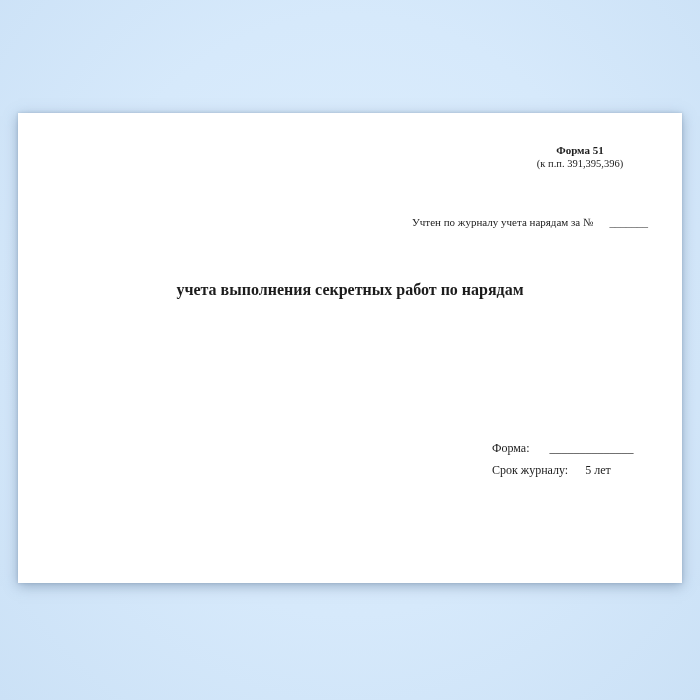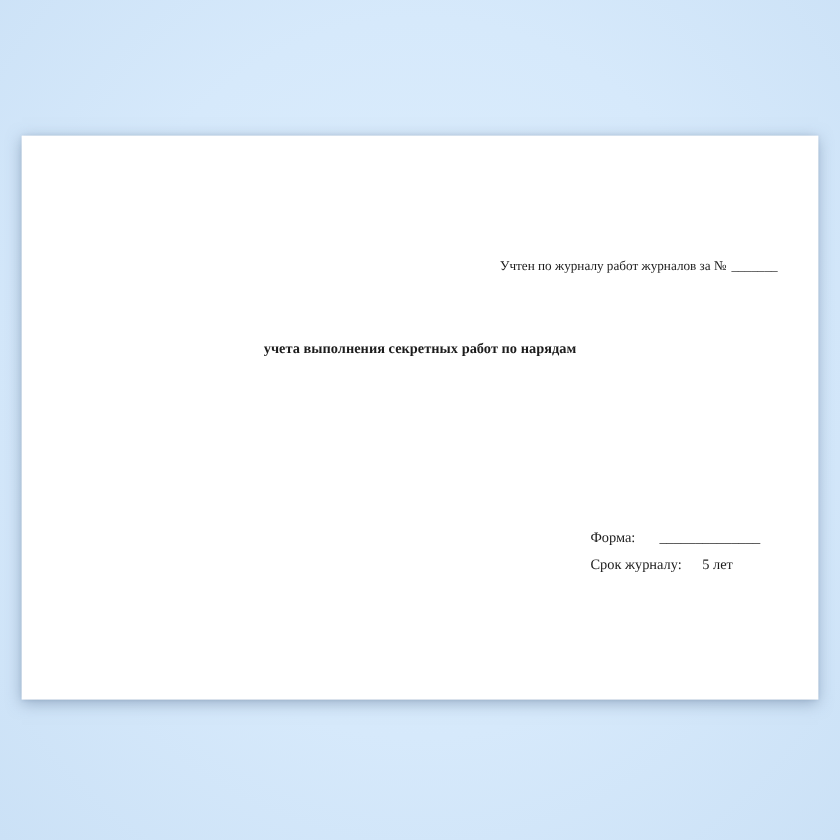--- a/index.html
+++ b/index.html
@@ -46,39 +46,39 @@
   }
 
   .registration-line {
     position: absolute;
     top: 103px;
     right: 34px;
     font-size: 11px;
     white-space: nowrap;
   }
   .registration-line .blank {
-    margin-left: 4px;
+    margin-left: 16px;
     letter-spacing: 0;
   }
 
   .titles {
     position: absolute;
     top: 166px;
     left: 0;
     width: 100%;
     text-align: center;
   }
   .journal-title {
     font-size: 21px;
     font-weight: bold;
     letter-spacing: 0.5px;
     line-height: 25px;
   }
   .journal-subtitle {
-    font-size: 12px;
+    font-size: 16px;
     font-weight: bold;
     line-height: 22px;
   }
 
   .org-line {
     position: absolute;
     top: 228px;
     left: 139px;
     white-space: nowrap;
     font-size: 12px;
@@ -107,23 +107,27 @@
   .retention-value { margin-left: 17px; margin-top: 20px; }
 
   .blank { color: #1c1c1c; }
 </style>
 </head>
 <body>
 
 <div class="scene">
   <div class="page">
 
+    <div class="forma-block">
+      <div class="forma-num">Форма 51</div>
+      <div class="forma-ref">(к п.п. 391,395,396)</div>
+    </div>
 
     <div class="registration-line">
-      <span>Учтен по журналу работ журналов за №</span><span class="blank">_______</span>
+      <span>Учтен по журналу учета нарядам за №</span><span class="blank">_______</span>
     </div>
 
     <div class="titles">
       <div class="journal-subtitle">учета выполнения секретных работ по нарядам</div>
     </div>
 
 
     <div class="dates-block">
       <div class="dates-row">
         <span>Форма:</span><span class="blank blank-gap">______________</span>

